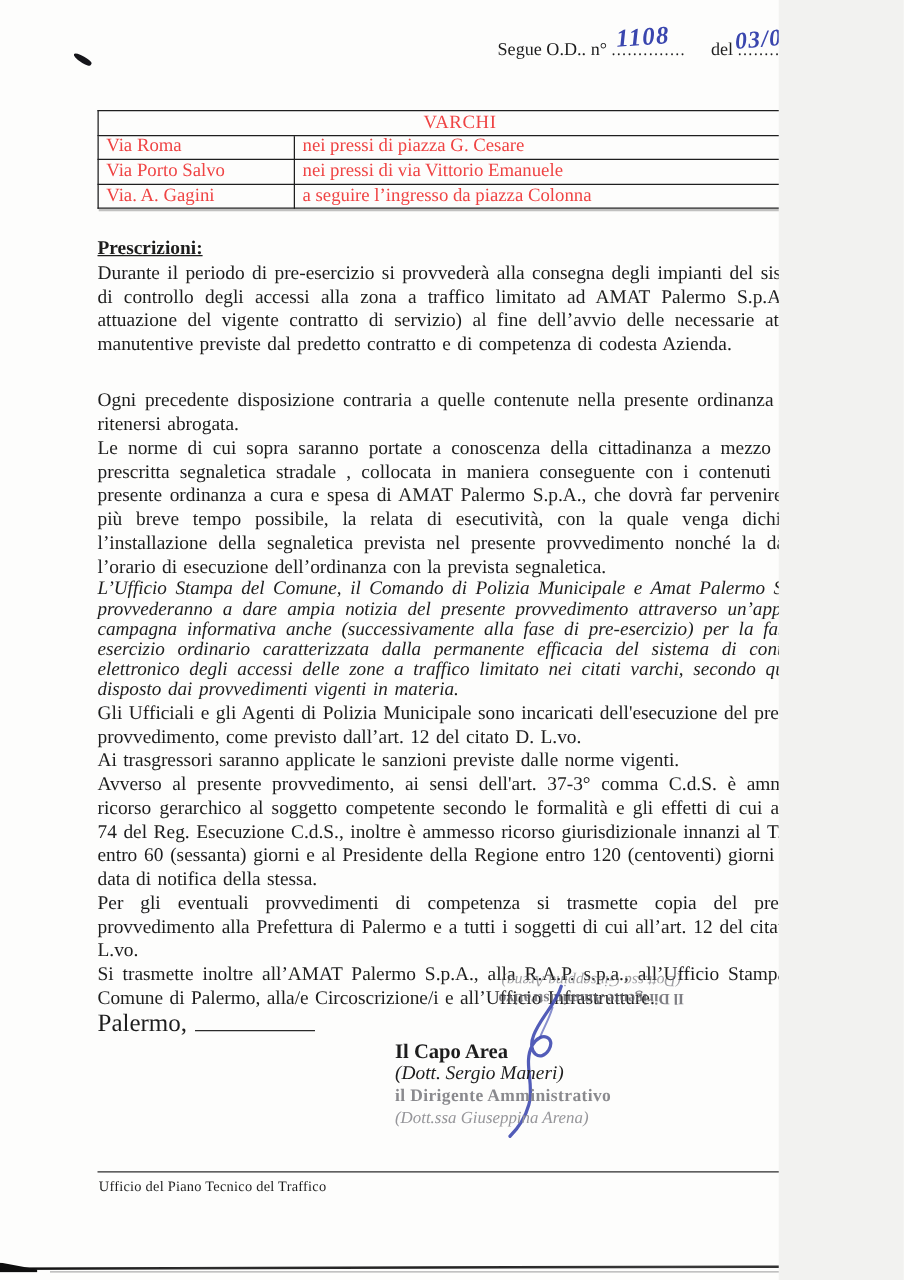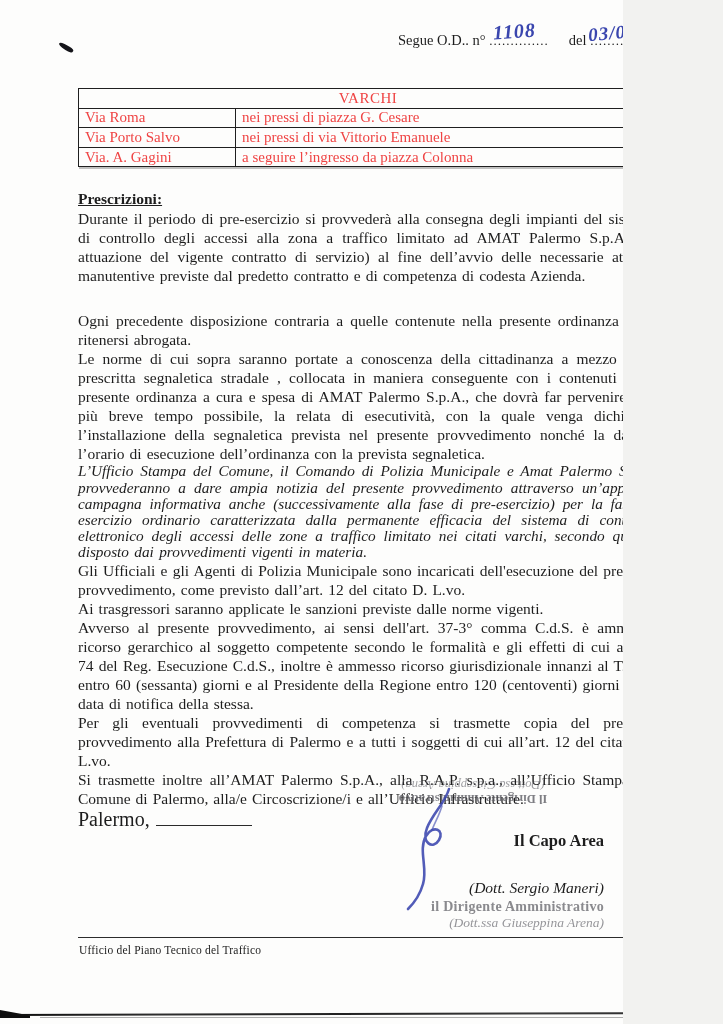--- a/index.html
+++ b/index.html
@@ -62,24 +62,24 @@
   
   .stamp-flipped{
     position:absolute;left:388px;top:778px;width:170px;
     transform:rotate(180deg);
     color:#5f5f66;font-size:12.5px;line-height:14px;font-weight:bold;
     filter:blur(.5px);opacity:.8;text-align:center;white-space:nowrap;
   }
   .stamp-flipped .l2{font-weight:normal;font-style:italic;opacity:.75;}
   
   .sig-block{
-    position:absolute;left:348px;top:831px;width:256px;text-align:right;
+    position:absolute;left:316px;top:831px;width:256px;text-align:left;
   }
   .sig-title{font-weight:bold;font-size:16.5px;line-height:19px;}
-  .sig-name{font-style:italic;font-size:15.5px;line-height:17px;margin-top:29px;}
+  .sig-name{font-style:italic;font-size:15.5px;line-height:17px;}
   .sig-gray{
     color:#8a8a8e;font-size:14px;line-height:16px;font-weight:bold;
     filter:blur(.35px);letter-spacing:.3px;margin-top:3px;
   }
   .sig-gray-name{
     color:#96969a;font-style:italic;font-size:13.5px;line-height:15px;
     filter:blur(.3px);
   }
   .sig-squiggle{position:absolute;left:395px;top:786px;pointer-events:none;}
   

